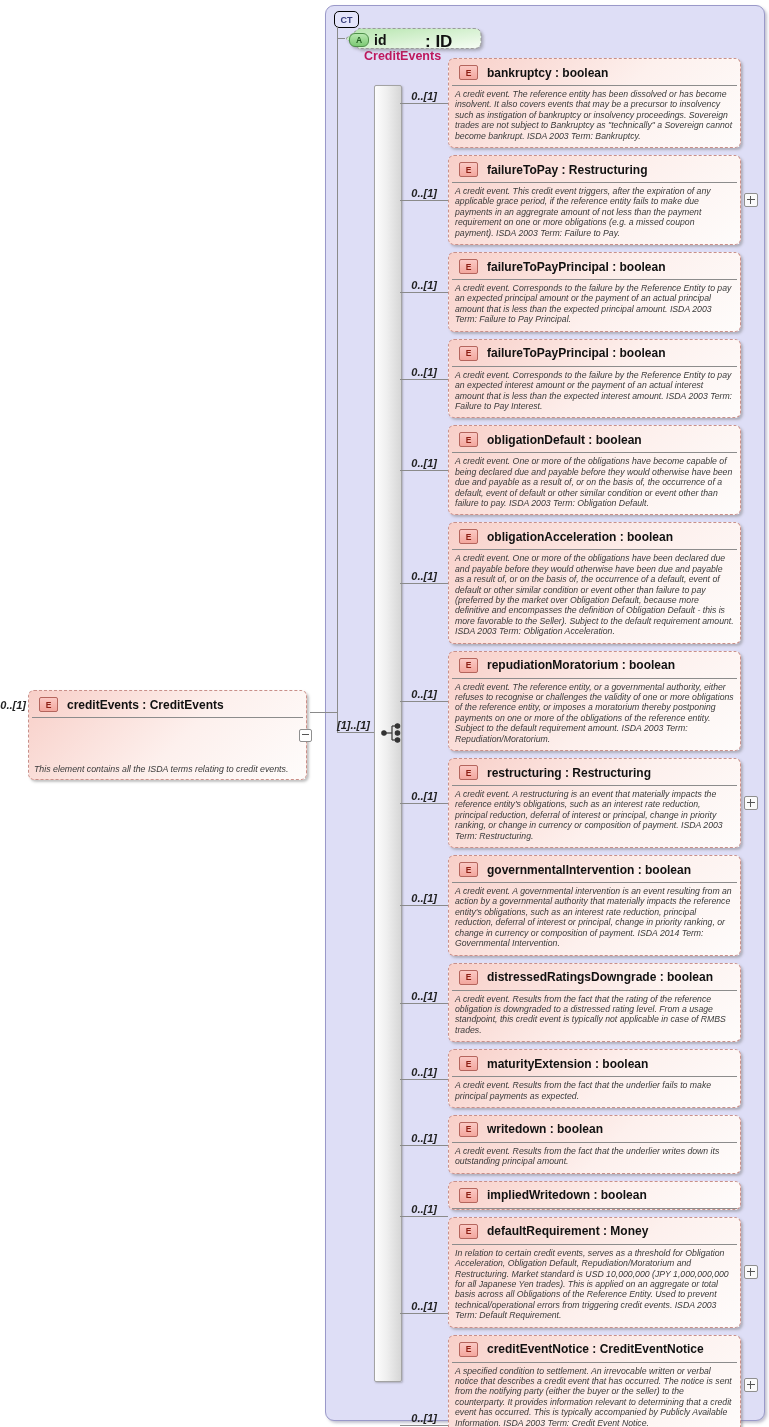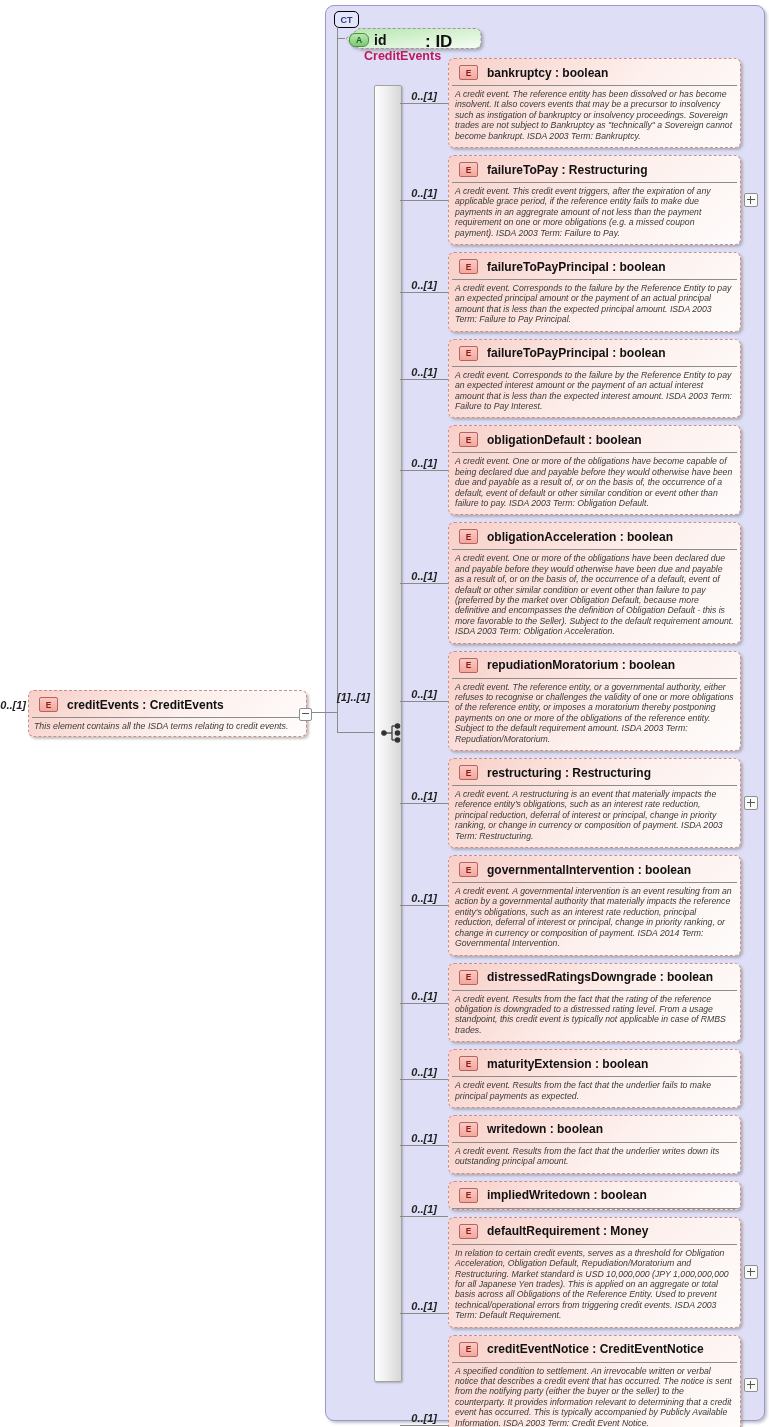--- a/index.html
+++ b/index.html
@@ -54,21 +54,21 @@
 
   
   .plus-box{display:none;position:absolute;right:-18px;top:calc(50% - 7px);width:12px;height:12px;
     background:#fafafa;border:1px solid #8f8f8f;border-radius:2px;}
   .el-box.expandable .plus-box{display:block;}
   .plus-box::before{content:"";position:absolute;left:2px;right:2px;top:5px;height:1px;background:#555;}
   .plus-box::after{content:"";position:absolute;top:2px;bottom:2px;left:5px;width:1px;background:#555;}
 
   
   #root-el{position:absolute;left:28px;top:690px;width:277px;z-index:3;}
-  #root-el .el-desc{font-size:8.8px;white-space:nowrap;padding:3px 5px 5px 5px;}
+  #root-el .el-desc{font-size:8.8px;white-space:nowrap;padding:3px 5px 5px 5px;margin-top:43px;}
   .minus-box{position:absolute;right:-6px;top:calc(50% - 6px);width:11px;height:11px;
     background:#fff;border:1px solid #8f8f8f;border-radius:2px;}
   .minus-box::before{content:"";position:absolute;left:2px;right:2px;top:4px;height:1px;background:#555;}
 
   .z2{z-index:2;}
 </style>
 </head>
 <body>
 
 <div id="stage">
@@ -92,21 +92,21 @@
         </linearGradient>
       </defs>
       <path d="M2,12.5 L15,2.5 L130,2.5 Q137,2.5 137,9 L137,16 Q137,22.5 130,22.5 L15,22.5 Z" fill="url(#agrad)" stroke="#9a9a9a" stroke-width="1" stroke-dasharray="3,2"></path>
     </svg>
     <div class="a-badge">A</div>
     <div class="attr-name">id</div>
     <div class="attr-type">: ID</div>
   </div>
 
   <div class="seq-bar"></div>
-  <div class="card-label" style="left:330px;top:691px;width:40px;">[1]..[1]</div>
+  <div class="card-label" style="left:330px;top:719px;width:40px;">[1]..[1]</div>
   <svg class="seq-icon" width="24" height="28">
     <g stroke="#333" stroke-width="1.2" fill="#333">
       <line x1="5" y1="14" x2="13" y2="14"></line>
       <line x1="13" y1="7" x2="13" y2="21"></line>
       <line x1="13" y1="7" x2="18" y2="7"></line>
       <line x1="13" y1="21" x2="18" y2="21"></line>
       <circle cx="5" cy="14" r="2.2"></circle>
       <circle cx="18.5" cy="7" r="2.2"></circle>
       <circle cx="18.5" cy="14" r="2.2"></circle>
       <circle cx="18.5" cy="21" r="2.2"></circle>

